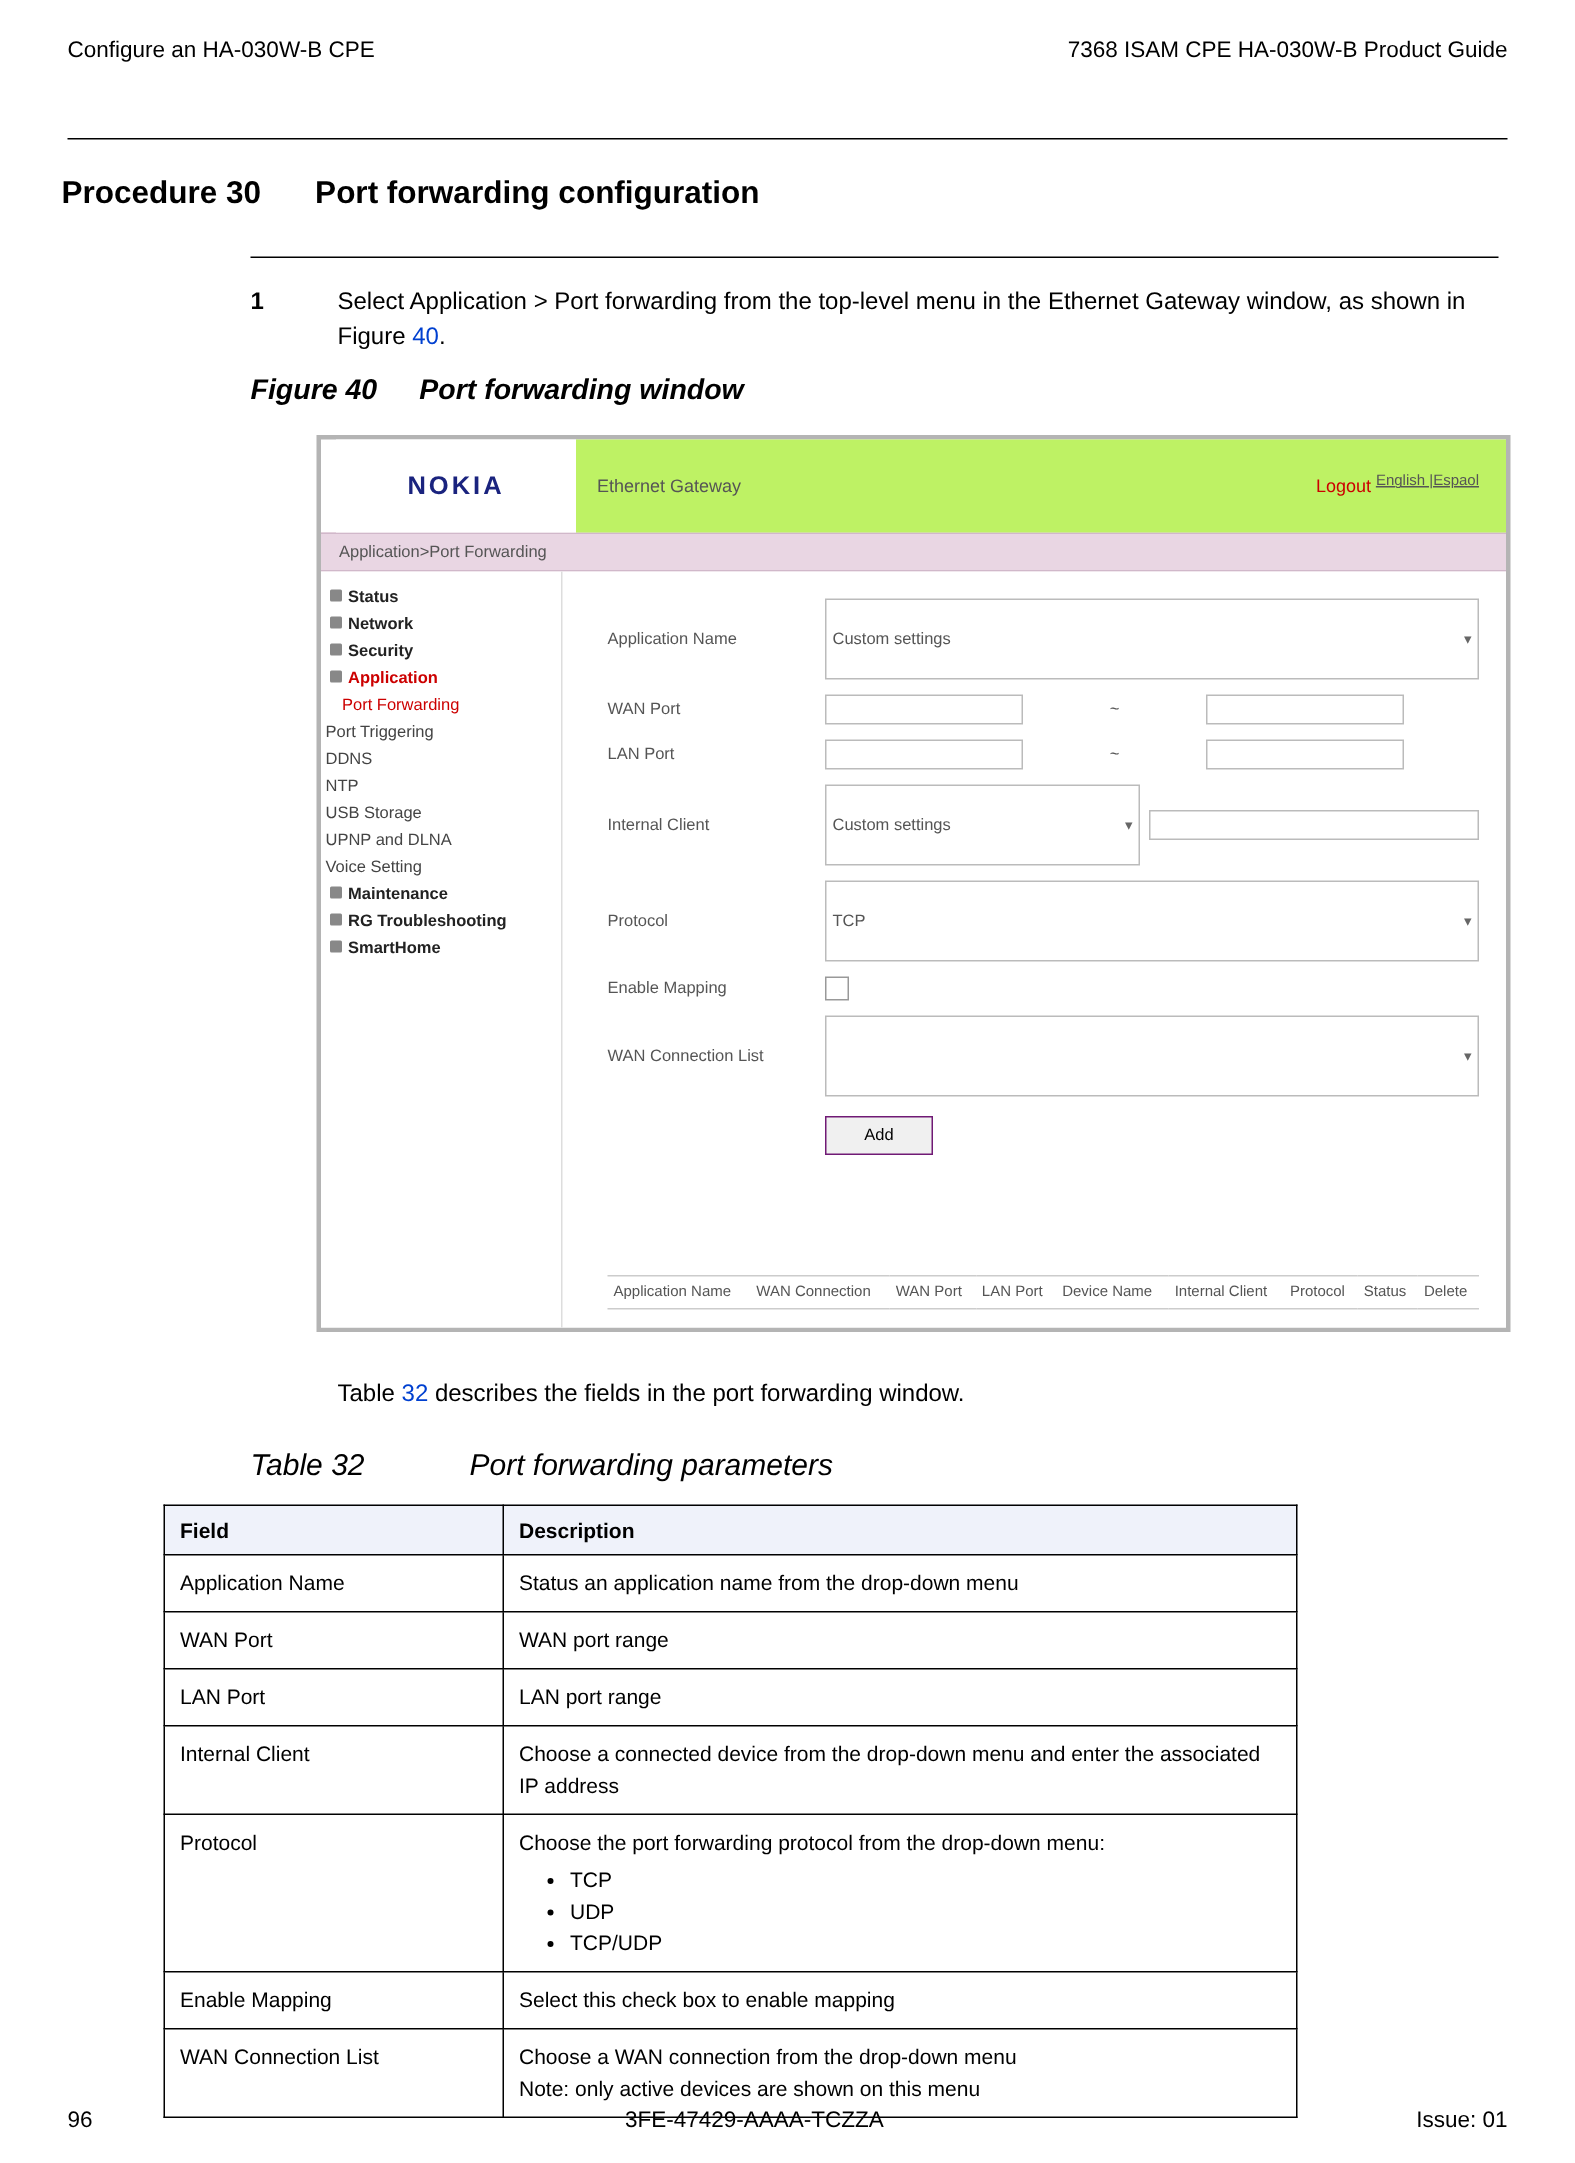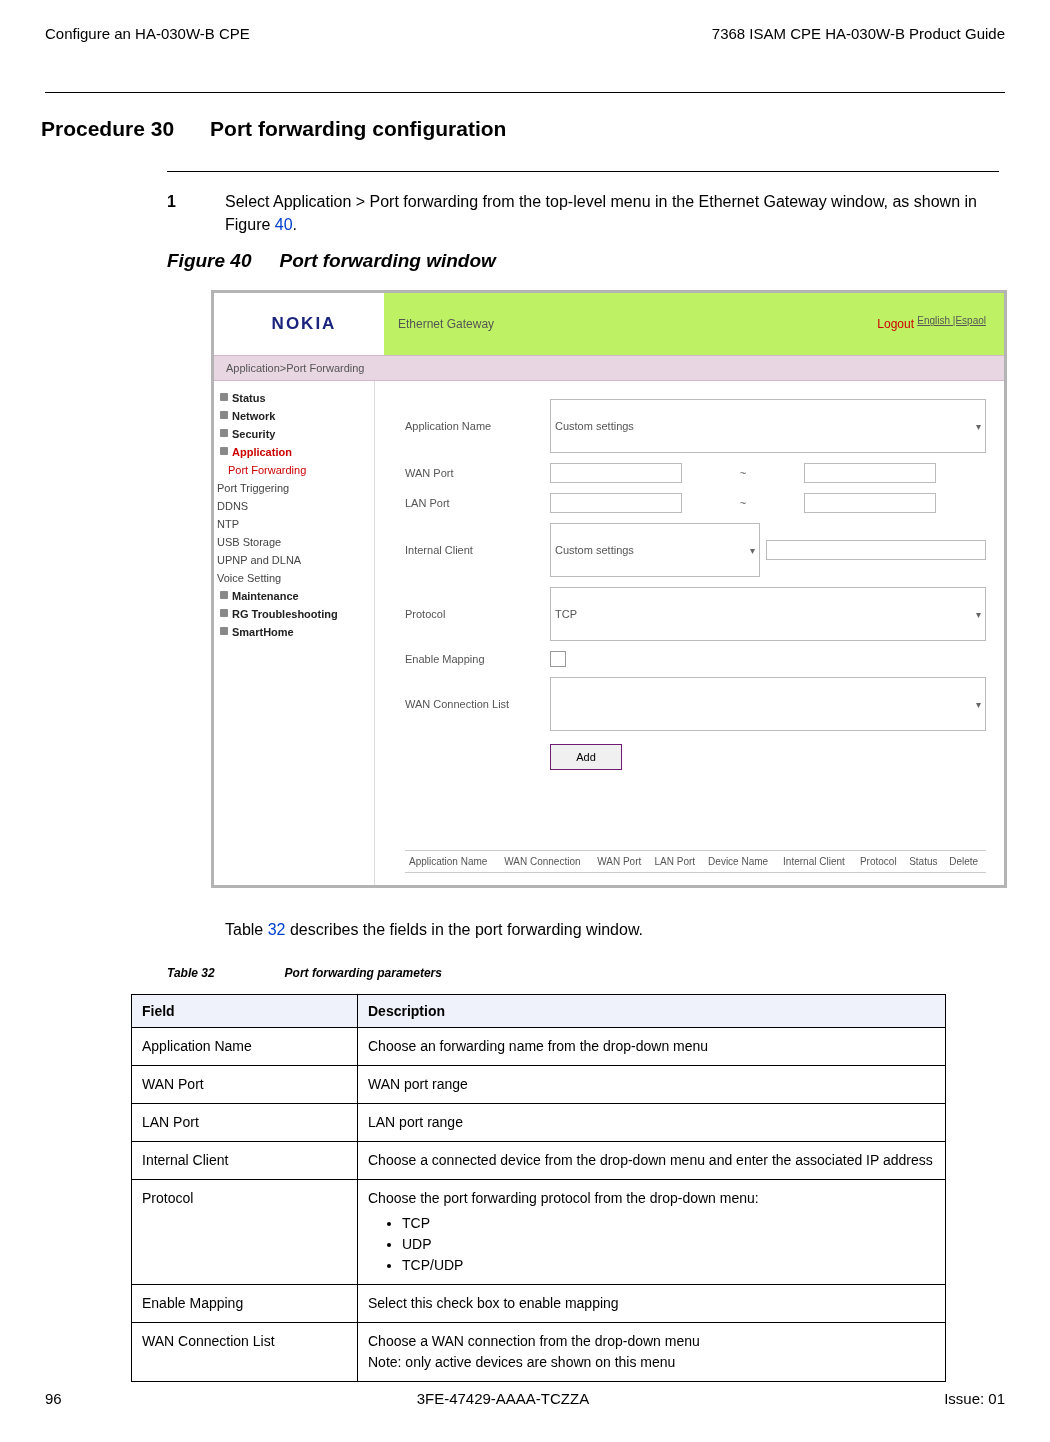--- a/index.html
+++ b/index.html
@@ -65,22 +65,22 @@
     gap: 28px;
     font-size: 19px;
     font-weight: bold;
     font-style: italic;
     margin-left: 122px;
     margin-bottom: 18px;
   }
   .caption-row {
     display: flex;
     gap: 70px;
-    font-size: 12px;
-    font-weight: bold;
+    font-size: 20px;
+    font-weight: normal;
     font-style: italic;
     margin-left: 122px;
     margin-bottom: 14px;
   }
   .para {
     margin-left: 180px;
     font-size: 16px;
     line-height: 1.45;
     margin-top: 30px;
     margin-bottom: 24px;
@@ -244,22 +244,22 @@
   .f-table th {
     font-weight: normal;
     border-top: 1px solid #ccc;
     border-bottom: 1px solid #ccc;
     padding: 5px 4px;
     text-align: left;
     white-space: nowrap;
   }
   
   .param-table {
-    margin-left: 86px;
-    width: 815px;
+    margin-left: 64px;
+    width: 756px;
     border-collapse: collapse;
     font-size: 14px;
   }
   .param-table th {
     background: #eff2fa;
     border: 1px solid #000;
     padding: 8px 10px;
     text-align: left;
     font-weight: bold;
   }
@@ -415,21 +415,21 @@
   </div>
 
   <table class="param-table">
     <tbody>
         <tr>
       <th class="col1">Field</th>
       <th>Description</th>
     </tr>
     <tr>
       <td>Application Name</td>
-      <td>Choose an forwarding name from the drop-down menu</td>
+      <td>Status an application name from the drop-down menu</td>
     </tr>
     <tr>
       <td>WAN Port</td>
       <td>WAN port range</td>
     </tr>
     <tr>
       <td>LAN Port</td>
       <td>LAN port range</td>
     </tr>
     <tr>

